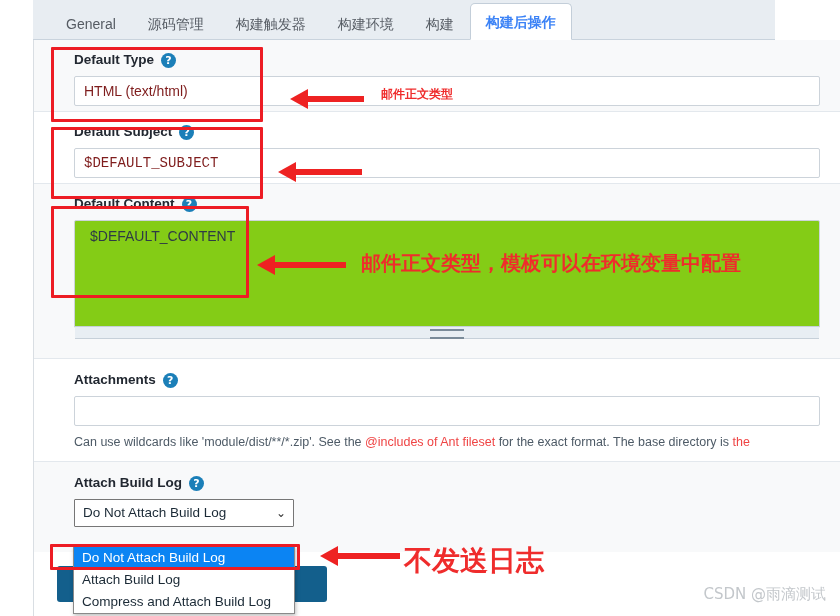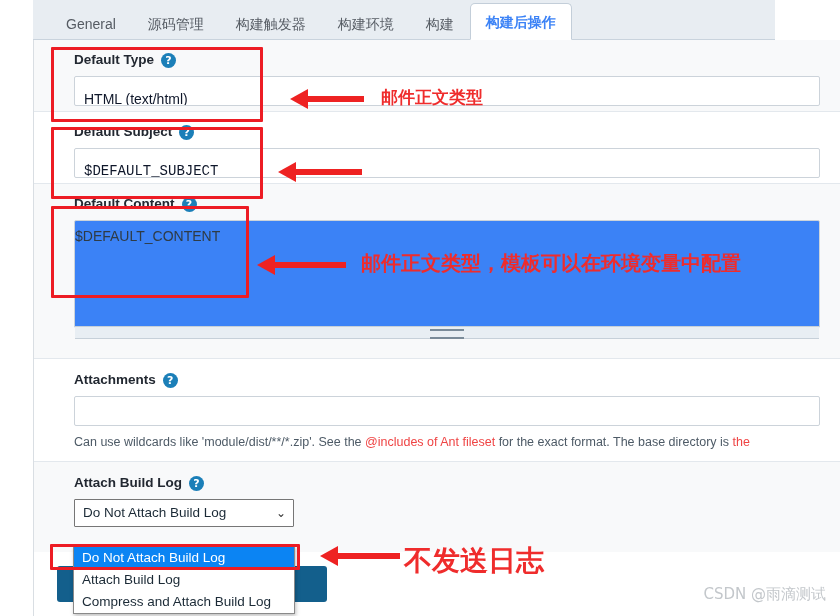--- a/index.html
+++ b/index.html
@@ -111,35 +111,35 @@
     cursor: pointer;
     flex: none;
   }
 
   .text-input {
     box-sizing: border-box;
     height: 30px;
     background: #ffffff;
     border: 1px solid #ccd3da;
     border-radius: 2px;
-    padding: 8px 9px;
+    padding: 0 9px;
     font-size: 14px;
-    color: #0f172a;
+    color: #7f1d1d;
     line-height: 28px;
     white-space: nowrap;
     overflow: hidden;
     cursor: text;
   }
 
   .textarea {
     box-sizing: border-box;
-    background: #3b82f6;
+    background: #84cc16;
     border: 1px solid #ccd3da;
     border-radius: 2px;
-    padding: 7px 0;
+    padding: 7px 15px;
     font-size: 14px;
     color: #2f3b45;
     cursor: text;
     position: relative;
   }
 
   
   .hscroll {
     position: absolute;
     left: 0;
@@ -366,21 +366,21 @@
     <div class="dd-opt">Compress and Attach Build Log</div>
   </div>
 
   <div id="overlay">
 
     <div class="ann-box" style="left:51px; top:47px; width:212px; height:75px;"></div>
     <div class="ann-arrow" style="left:290px; top:99px; width:75px;">
       <div class="head"></div>
       <div class="shaft" style="width:60px;"></div>
     </div>
-    <div class="ann-text" style="left:381px; top:86px; font-size:17px;">邮件正文类型</div>
+    <div class="ann-text" style="left:381px; top:86px; font-size:12px;">邮件正文类型</div>
 
     <div class="ann-box" style="left:51px; top:127px; width:212px; height:72px;"></div>
     <div class="ann-arrow" style="left:278px; top:172px; width:84px;">
       <div class="head"></div>
       <div class="shaft" style="width:70px;"></div>
     </div>
 
     <div class="ann-box" style="left:51px; top:206px; width:198px; height:92px;"></div>
     <div class="ann-arrow" style="left:257px; top:265px; width:90px;">
       <div class="head"></div>

